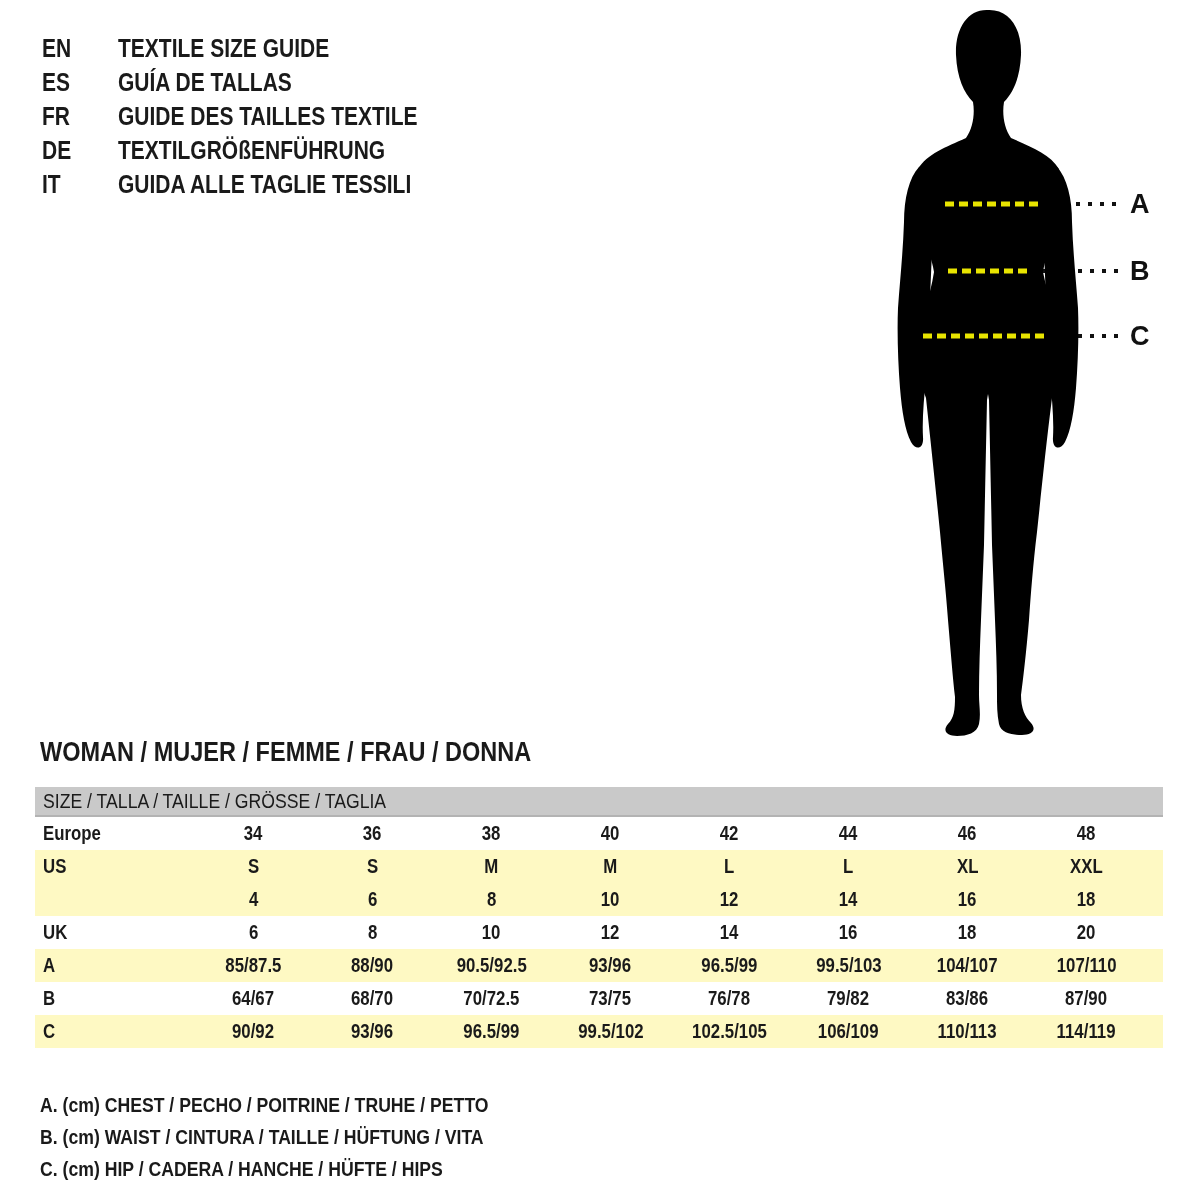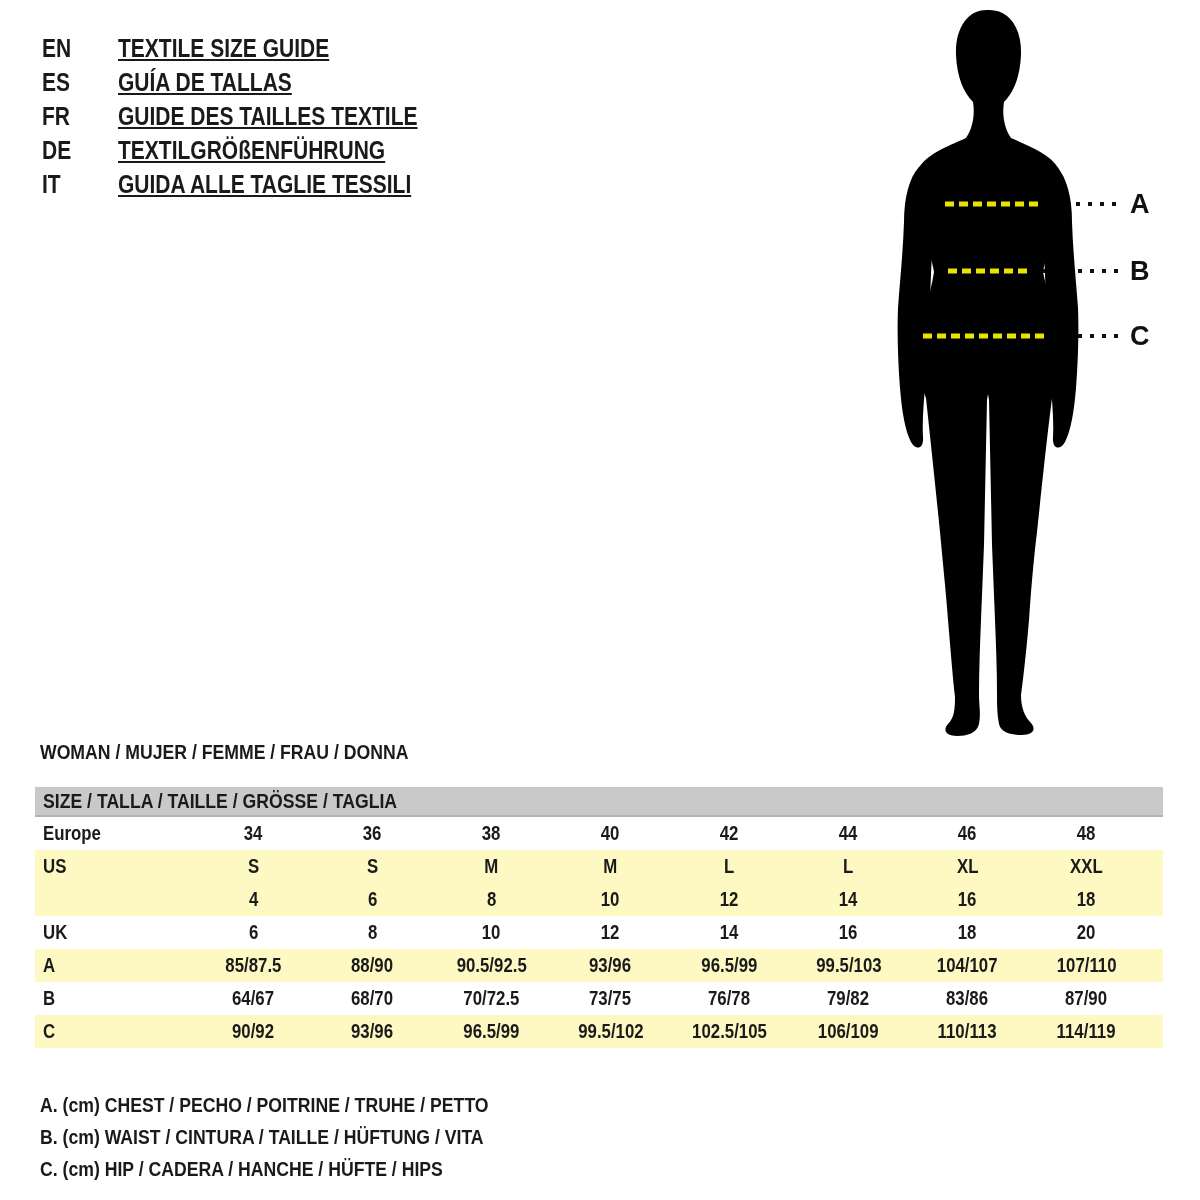--- a/index.html
+++ b/index.html
@@ -3,34 +3,34 @@
 <meta charset="utf-8">
 <style>
   html,body{margin:0;padding:0;background:#fff;}
   .page{position:relative;width:1200px;height:1200px;background:#ffffff;overflow:hidden;
         font-family:"Liberation Sans", sans-serif;color:#1a1a1a;}
   .cx{display:inline-block;white-space:nowrap;transform:scaleX(0.84);transform-origin:50% 50%;}
   .lo{transform-origin:0 50%;}
 
   
   .lang-list{position:absolute;left:42px;top:31px;}
-  .lang-row{display:flex;height:34px;align-items:center;font-weight:bold;font-size:25px;text-decoration:underline;}
+  .lang-row{display:flex;height:34px;align-items:center;font-weight:bold;font-size:25px;}
   .lang-code{width:76px;}
 
   
   .figure{position:absolute;left:880px;top:0;width:320px;height:740px;}
 
   
   .section-title{position:absolute;left:40px;top:736px;height:32px;line-height:32px;
-                 font-weight:bold;font-size:21px;}
+                 font-weight:bold;font-size:28px;}
 
   
   .size-table{position:absolute;left:35px;top:787px;width:1128px;}
   .tbl-header{height:28px;line-height:28px;background:#c9c9c9;border-bottom:2px solid #b3b3b3;
-              padding-left:8px;font-weight:bold;font-size:21px;}
+              padding-left:8px;font-weight:normal;font-size:21px;}
   .trow{display:flex;height:33px;align-items:center;font-weight:bold;font-size:20px;}
   .trow.shade{background:#fef9c3;}
   .trow .lbl{width:159px;padding-left:8px;box-sizing:border-box;}
   .trow .val{width:119px;text-align:center;}
 
   
   .legend{position:absolute;left:40px;top:1089px;}
   .legend-line{height:32px;line-height:32px;font-weight:bold;font-size:21px;}
 
   

